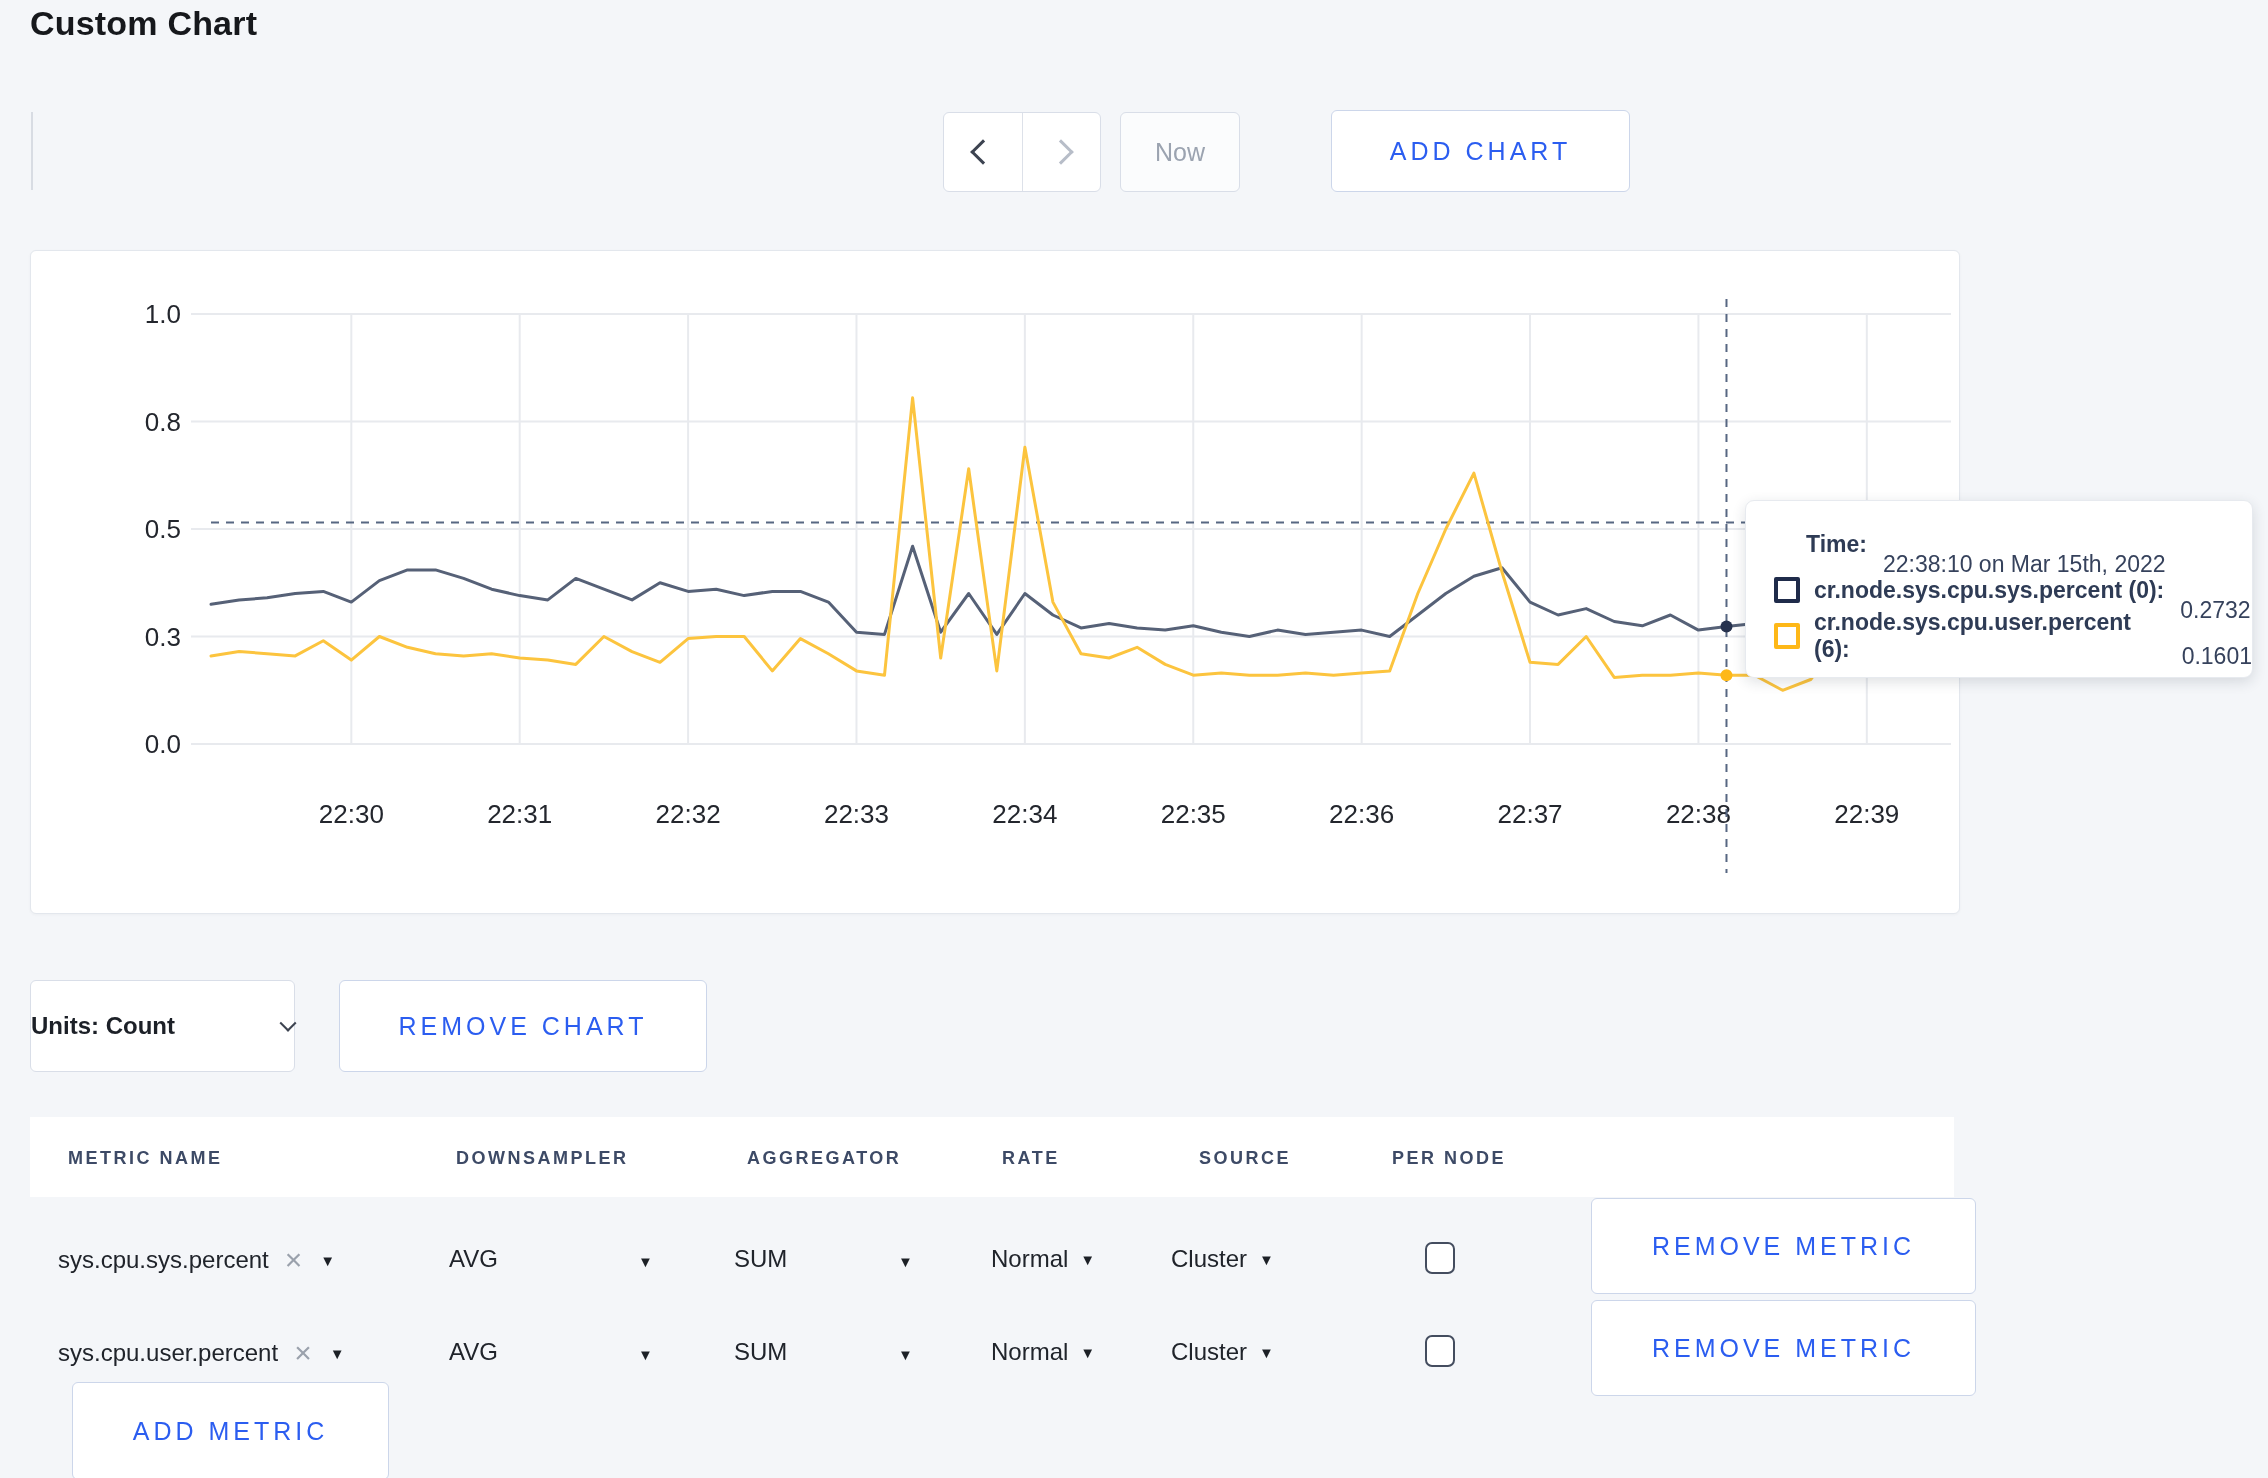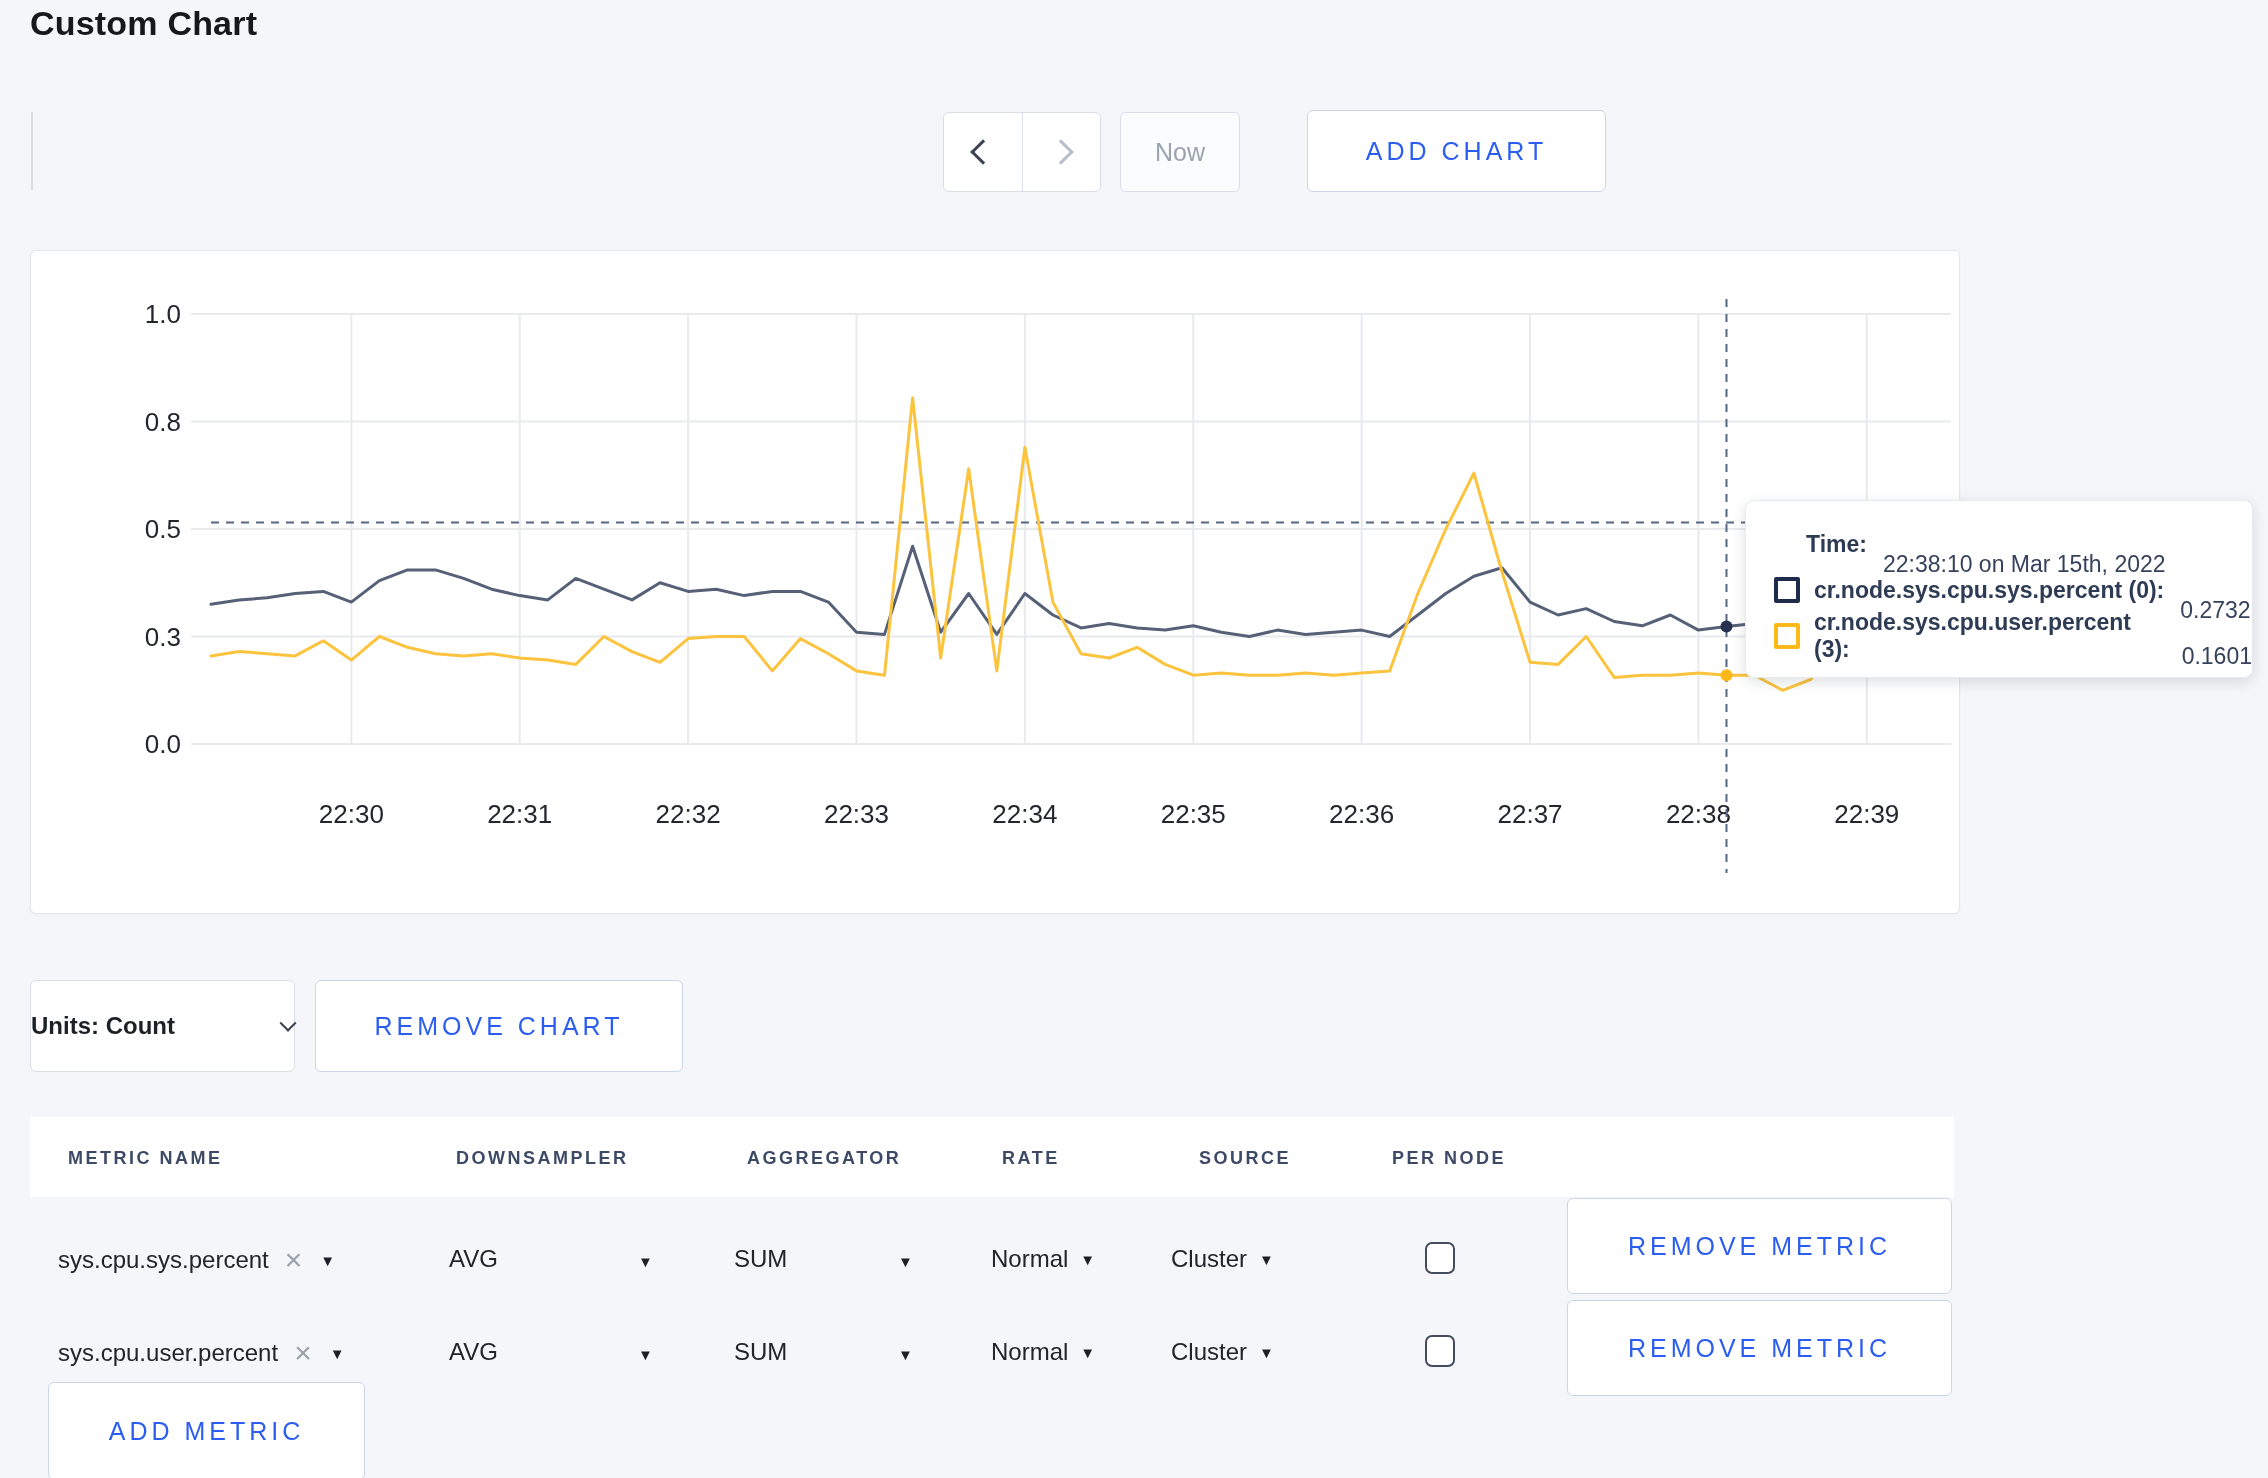--- a/index.html
+++ b/index.html
@@ -17,21 +17,21 @@
   .chev.down{transform:rotate(45deg) translate(-2px,-2px);}
   .chev.left{transform:rotate(135deg);}
   .chev.right{transform:rotate(-45deg);}
   .timepicker .chev{position:absolute;right:36px;top:32px;}
   .nav-group{position:absolute;left:943px;top:112px;width:156px;height:78px;background:#fff;border:1px solid #d9dee8;border-radius:6px;display:flex;}
   .nav-half{flex:1;display:flex;align-items:center;justify-content:center;cursor:pointer;}
   .nav-half + .nav-half{border-left:1px solid #dde1e9;}
   .nav-half .chev{width:15px;height:15px;}
   .chev.dim{border-color:#b7bdc8;}
   .now-btn{position:absolute;left:1120px;top:112px;width:118px;height:78px;background:#fbfcfd;border:1px solid #d9dee8;border-radius:6px;display:flex;align-items:center;justify-content:center;font-size:25px;color:#9ba3b0;cursor:pointer;}
-  .blue-btn{background:#fff;border:1px solid #ccd6ea;border-radius:6px;color:#2b5df0;font-size:25px;letter-spacing:4px;font-weight:500;display:flex;align-items:center;justify-content:center;cursor:pointer;}
+  .blue-btn{background:#fff;border:1px solid #ccd6ea;border-radius:6px;color:#2b5df0;font-size:25px;letter-spacing:4px;font-weight:500;display:flex;align-items:center;justify-content:center;cursor:pointer;margin-left:24px;}
   .add-chart{position:absolute;left:1307px;top:110px;width:297px;height:80px;}
 
   
   .chart-card{position:absolute;left:30px;top:250px;width:1928px;height:662px;background:#fff;border:1px solid #e3e7ed;border-radius:6px;box-shadow:0 1px 3px rgba(40,50,70,.04);}
   .chart-card svg{display:block;}
 
   
   .tooltip{position:absolute;left:1745px;top:500px;width:508px;height:178px;background:#fff;border:1px solid #e7eaef;border-radius:9px;box-shadow:0 4px 14px rgba(30,40,60,.14);padding:20px 0 0 28px;box-sizing:border-box;}
   .tt-row{display:flex;align-items:center;height:46px;font-size:23px;color:#2e3b55;}
   .tt-time{padding-left:32px;}
@@ -125,21 +125,21 @@
       <span class="tt-label">Time:</span>
       <span class="tt-val">22:38:10 on Mar 15th, 2022</span>
     </div>
     <div class="tt-row">
       <span class="swatch" style="border-color: rgb(31, 43, 74);"></span>
       <span class="tt-label">cr.node.sys.cpu.sys.percent (0):</span>
       <span class="tt-val">0.2732</span>
     </div>
     <div class="tt-row">
       <span class="swatch" style="border-color: rgb(254, 184, 24);"></span>
-      <span class="tt-label">cr.node.sys.cpu.user.percent (3):</span>
+      <span class="tt-label">cr.node.sys.cpu.user.percent (6):</span>
       <span class="tt-val">0.1601</span>
     </div>
   </div>
 
   <div class="units-box">
     <span class="units-label">Units: Count</span>
     <span class="chev down"></span>
   </div>
   <div class="blue-btn remove-chart">REMOVE CHART</div>
 

